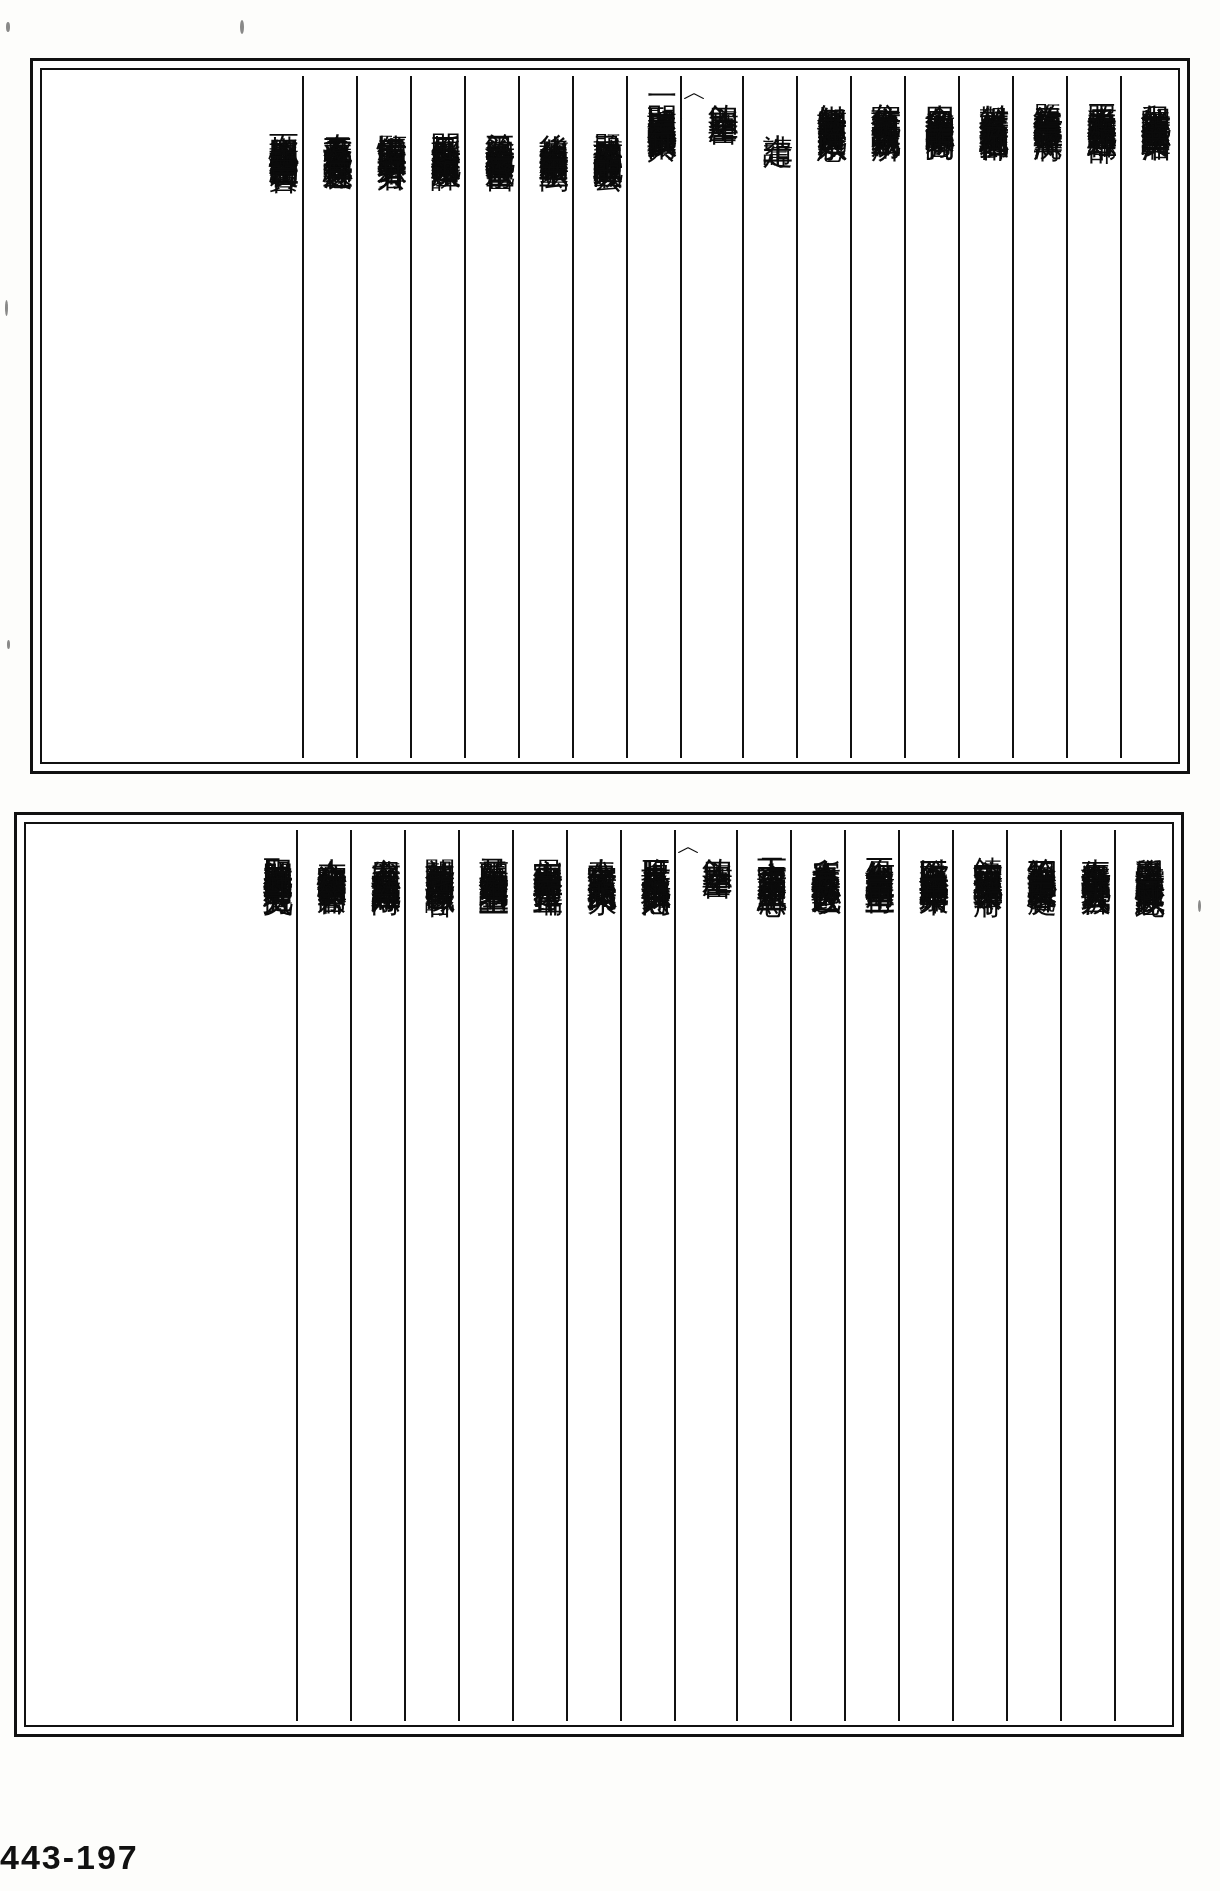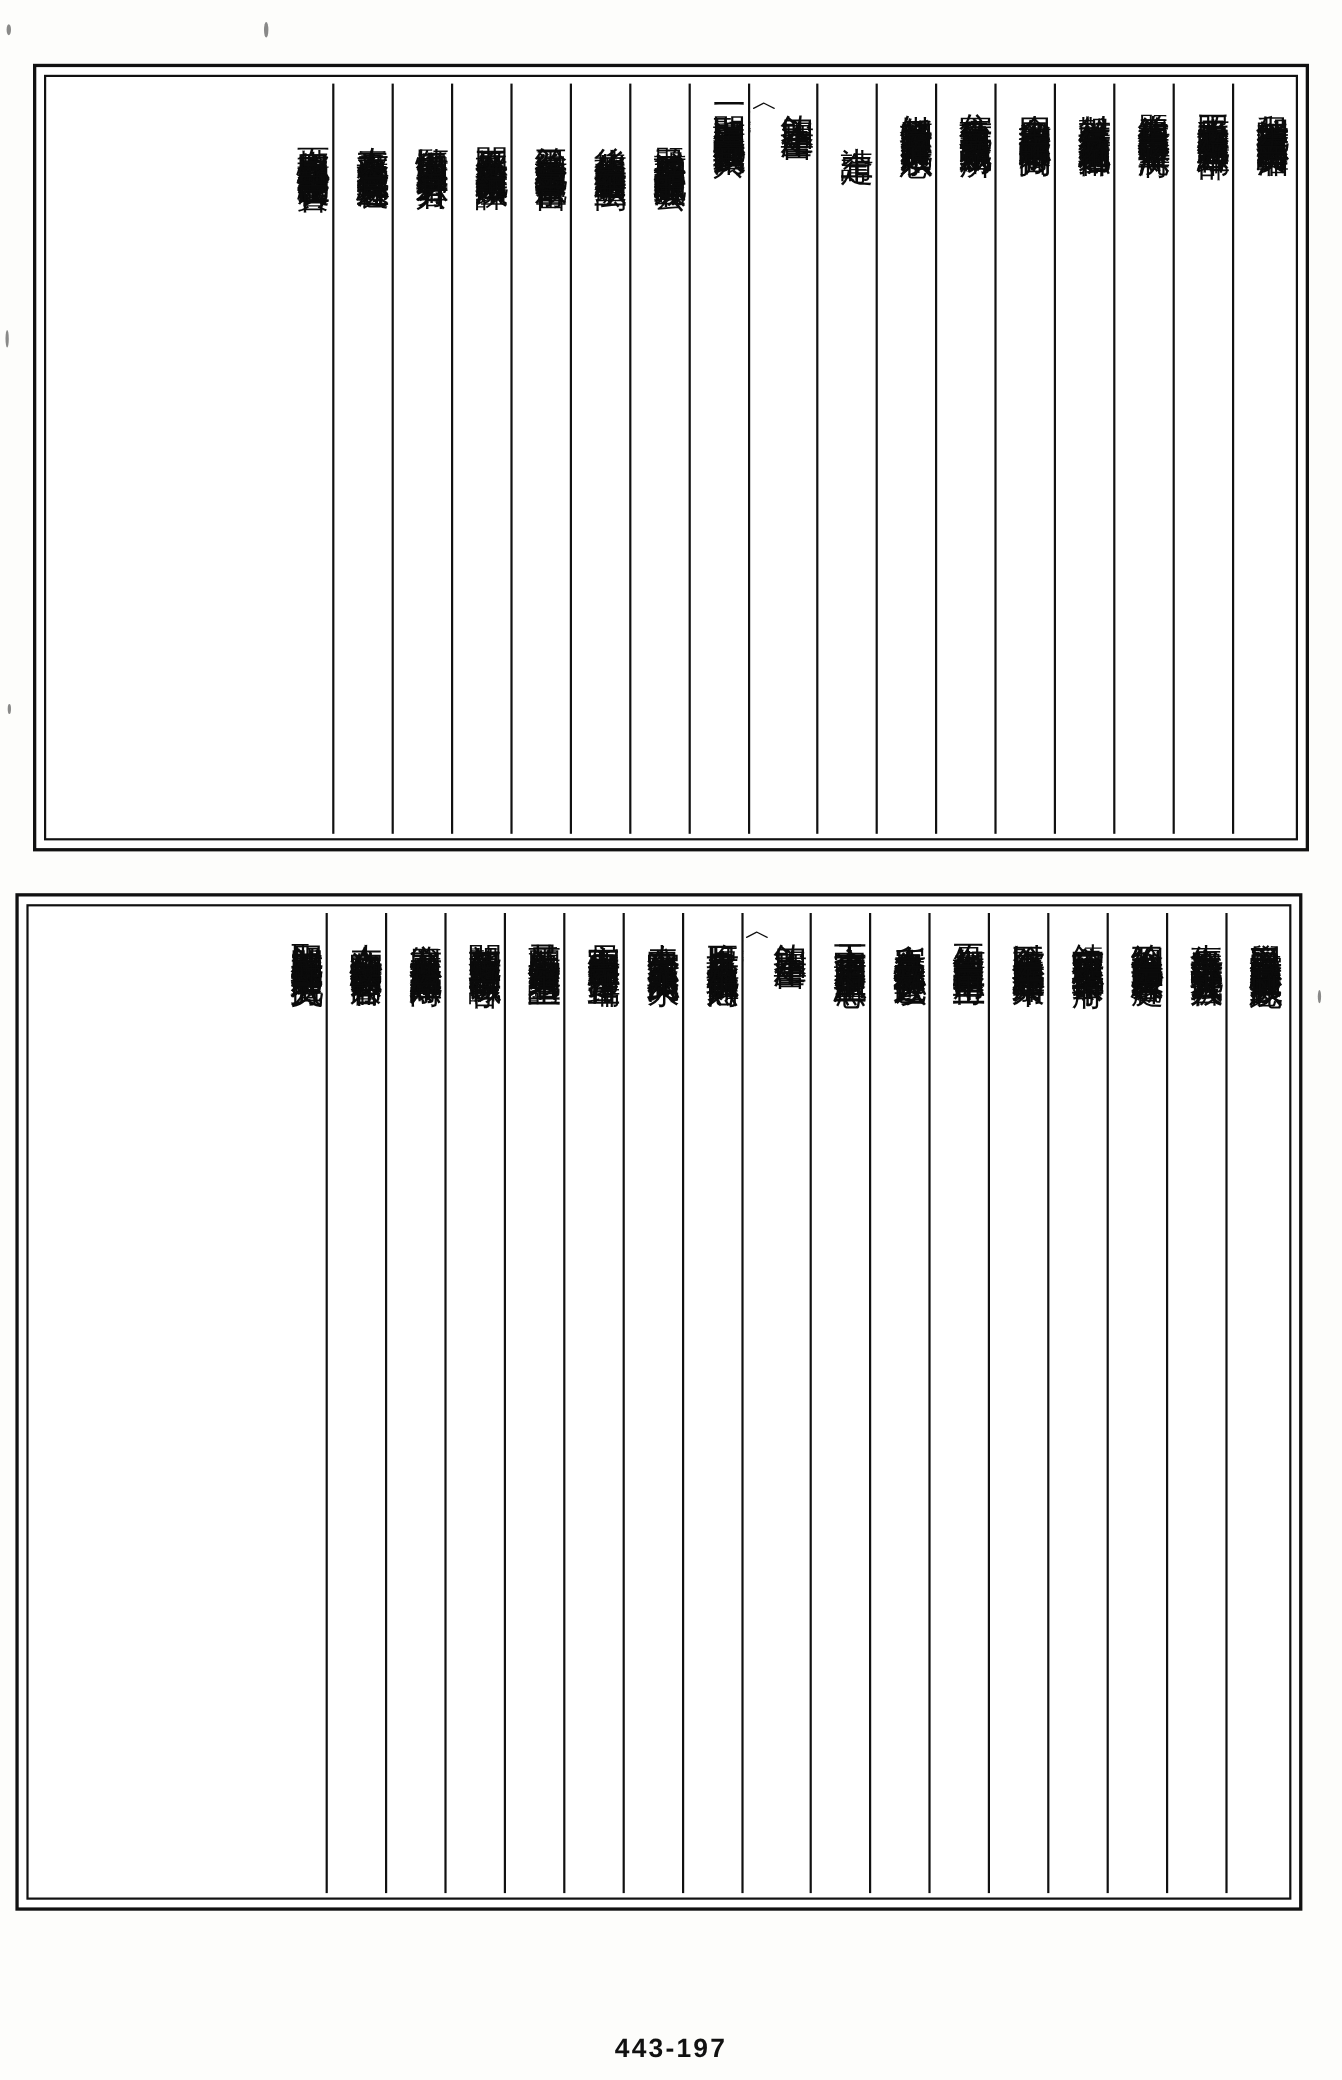--- a/index.html
+++ b/index.html
@@ -116,23 +116,23 @@
 
   
   .col.indent { padding-top: 34px; }
 
   
   .footer {
     position: absolute;
     left: 0;
     right: 0;
     bottom: 14px;
-    text-align: center;
+    text-align: left;
     font-family: "Liberation Sans", sans-serif;
-    font-size: 24px;
+    font-size: 34px;
     font-weight: bold;
     letter-spacing: 2px;
     color: #111;
   }
 
   
   .speckle {
     position: absolute;
     background: #2a2a2a;
     border-radius: 50%;

